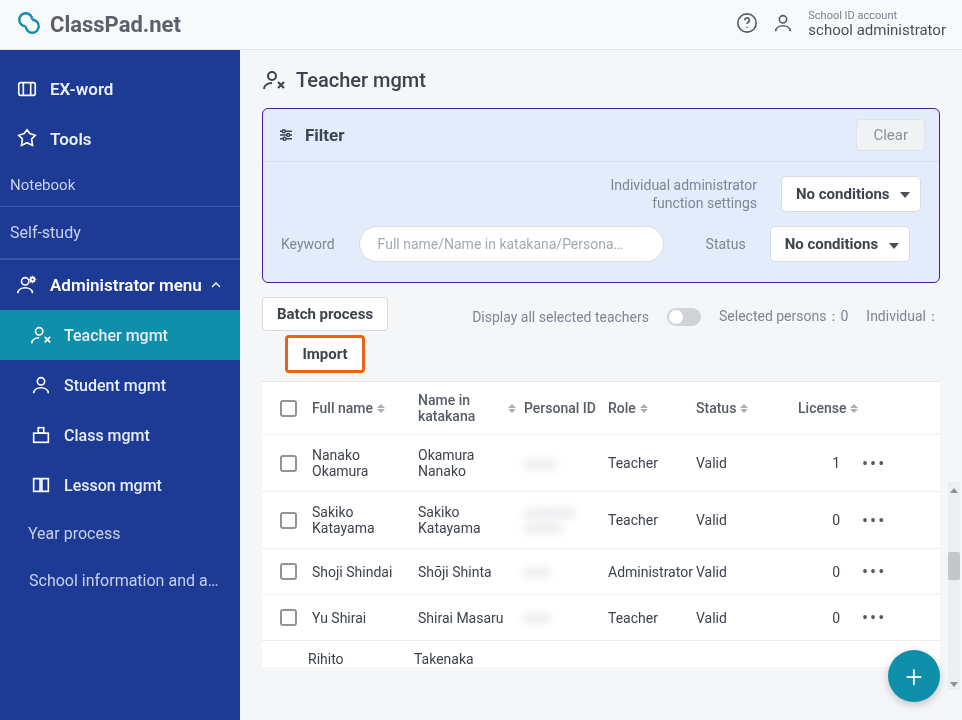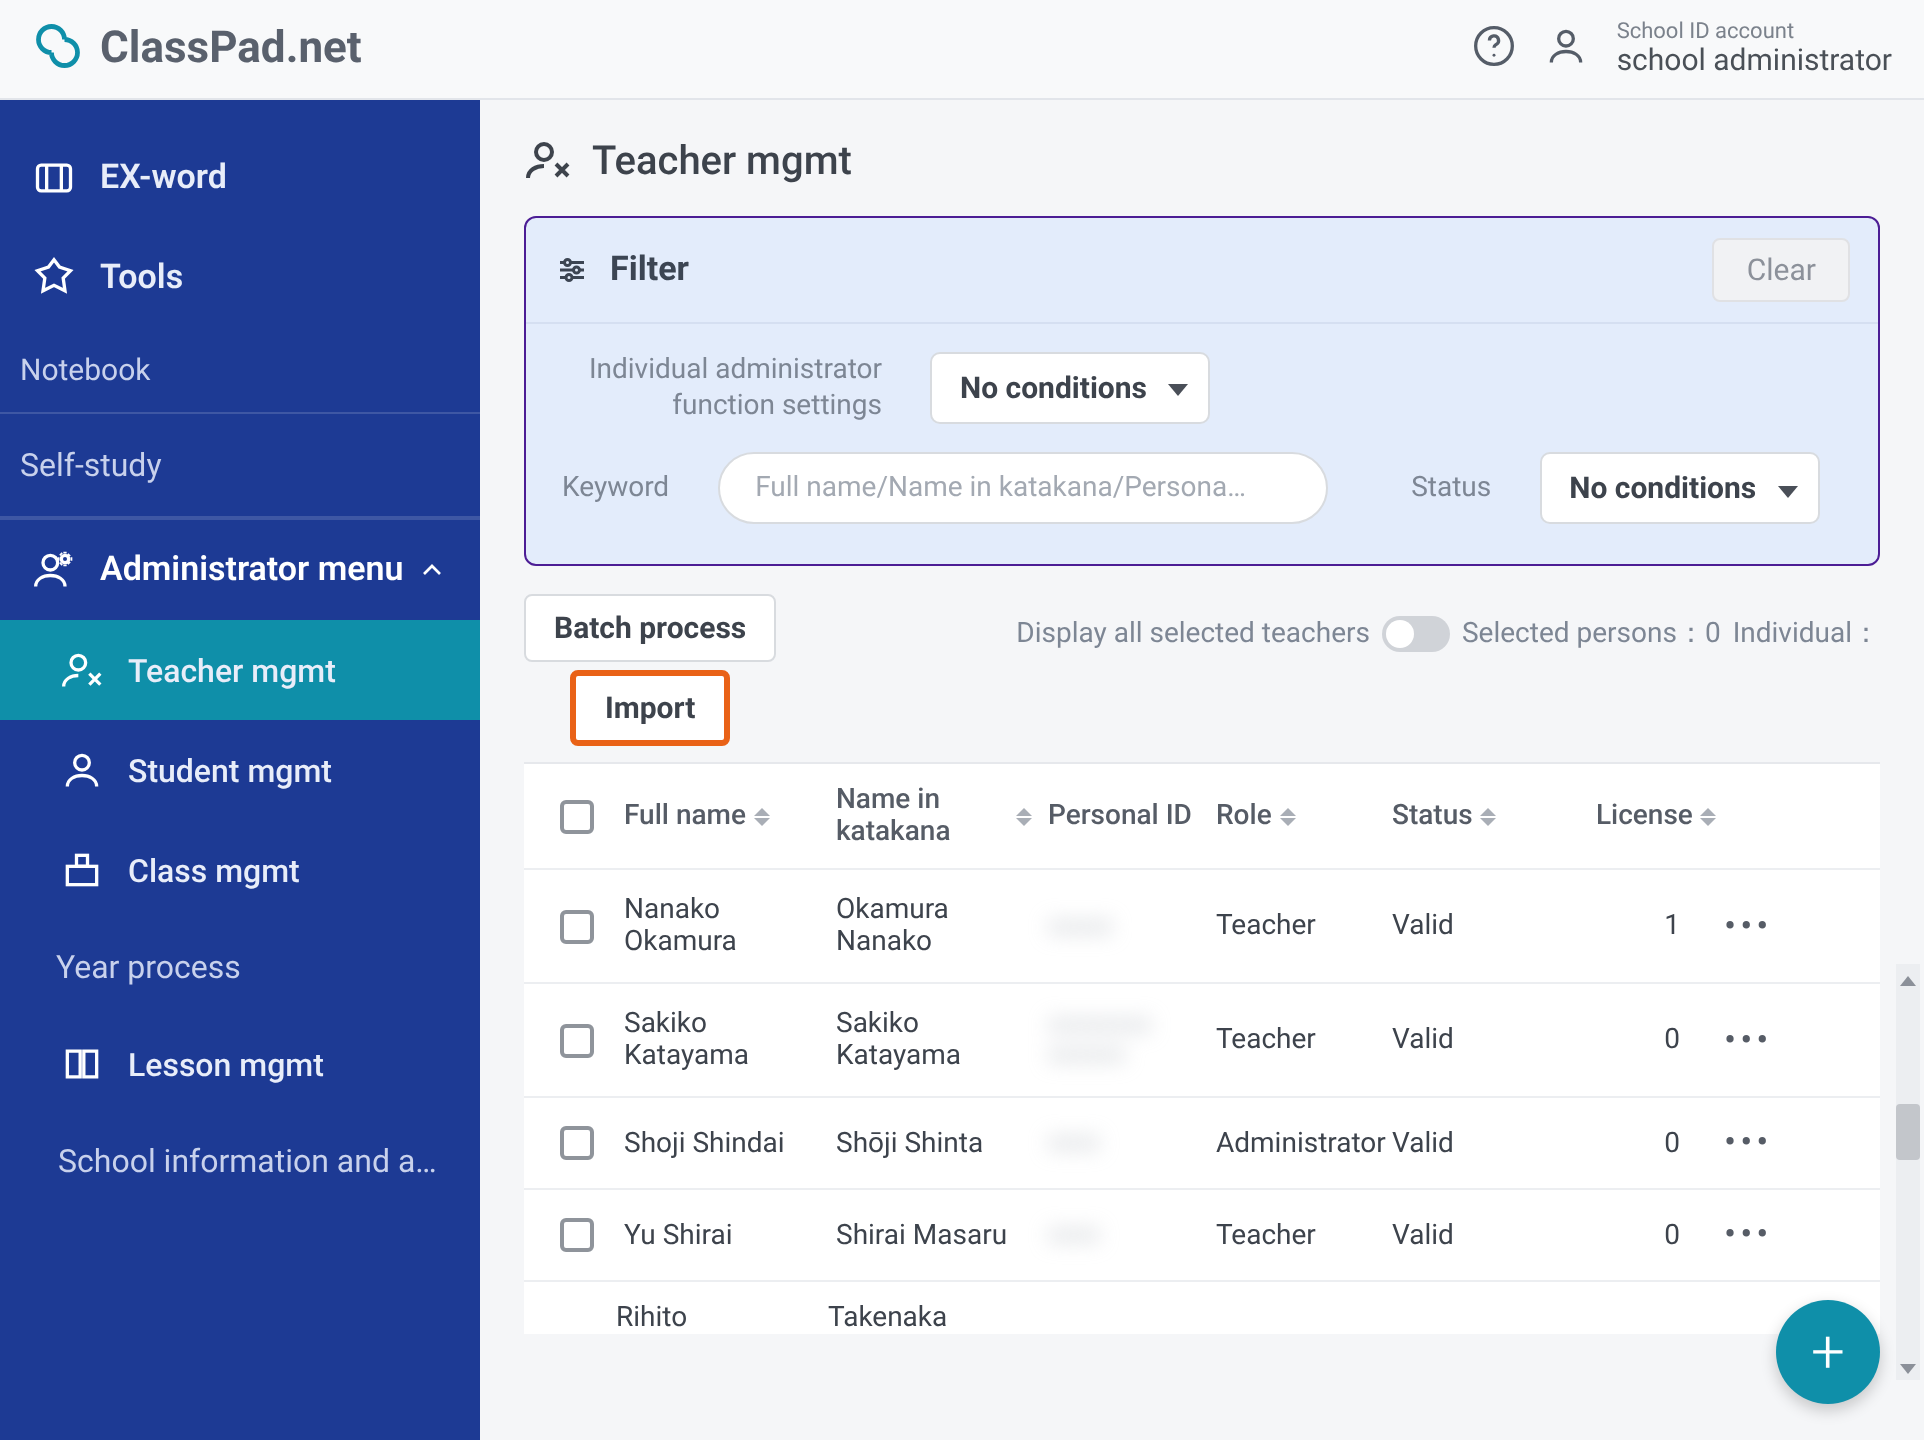--- a/index.html
+++ b/index.html
@@ -26,33 +26,33 @@
   .content { flex:1; padding:18px 22px 0 22px; overflow:hidden; position:relative; }
   .page-title-row { display:flex; align-items:center; gap:10px; margin-bottom:16px; }
   .page-title-row svg { width:24px; height:24px; stroke:#3d434c; fill:none; stroke-width:2; }
   .page-title { font-size:20px; color:#3d434c; font-weight:500; }
   .filter-panel { background:#e3ecfb; border:1px solid #4c1d95; border-radius:6px; padding:0; }
   .filter-head { display:flex; align-items:center; justify-content:space-between; padding:10px 14px; border-bottom:1px solid #d5dff1; }
   .filter-head-left { display:flex; align-items:center; gap:10px; font-size:17px; font-weight:700; color:#3c4553; }
   .filter-head-left svg { width:18px; height:18px; stroke:#3c4553; fill:none; stroke-width:2; }
   .clear-btn { background:#f1f2f4; border:1px solid #e0e1e4; color:#8c919a; padding:6px 16px; border-radius:4px; font-size:15px; cursor:pointer; }
   .filter-body { padding:14px 18px 20px; }
-  .filter-row { display:flex; align-items:center; justify-content:flex-start; gap:24px; margin-bottom:14px; }
+  .filter-row { display:flex; align-items:center; justify-content:flex-end; gap:24px; margin-bottom:14px; }
   .filter-row:last-child { margin-bottom:0; }
   .filter-label { color:#7d8694; font-size:14px; }
   .filter-label.multi { text-align:right; line-height:1.3; }
   .dropdown { background:#fff; border:1px solid #d8dbdf; border-radius:5px; padding:8px 30px 8px 14px; font-size:15px; font-weight:700; color:#3d434c; position:relative; min-width:140px; cursor:pointer; }
   .dropdown::after { content:''; position:absolute; right:10px; top:45%; border-left:5px solid transparent; border-right:5px solid transparent; border-top:6px solid #4a4f58; }
   .kw-input { background:#fff; border:1px solid #d8dbdf; border-radius:20px; padding:9px 18px; font-size:14px; width:305px; color:#555; }
   .kw-input::placeholder { color:#a3a9b2; }
   .toolbar { display:flex; align-items:center; gap:20px; margin-top:14px; flex-wrap:wrap; }
   .stacked-btns { display:flex; flex-direction:column; align-items:center; position:relative; }
   .plain-btn { background:#fff; border:1px solid #d8dbdf; border-radius:4px; padding:7px 14px; font-size:15px; font-weight:700; color:#3d434c; cursor:pointer; }
   .import-btn { margin-top:4px; border:3px solid #e96217; }
-  .toolbar-right { display:flex; align-items:center; gap:6px; margin-left:auto; margin-top:-36px; }
+  .toolbar-right { display:flex; align-items:center; gap:18px; margin-left:auto; margin-top:-36px; }
   .tb-text { font-size:14px; color:#7d8694; }
   .toggle { width:34px; height:18px; background:#d0d3d8; border-radius:10px; position:relative; cursor:pointer; }
   .toggle::after { content:''; position:absolute; width:14px; height:14px; background:#fff; border-radius:50%; top:2px; left:2px; }
   .table-wrap { margin-top:8px; background:#fff; border-top:1px solid #e6e8ec; }
   .thead-row, .tbody-row { display:grid; grid-template-columns: 46px 106px 106px 84px 88px 102px 64px 56px; align-items:center; font-size:14px; color:#3d434c; border-bottom:1px solid #eceef1; }
   .thead-row { padding:10px 0; font-weight:500; color:#565c66; font-size:14px; }
   .tbody-row { padding:12px 0; }
   .thead-row > div, .tbody-row > div { padding:0 4px; }
   .th-sort { display:flex; align-items:center; gap:4px; cursor:pointer; }
   .sort-icon { display:inline-flex; flex-direction:column; gap:1px; }
@@ -160,28 +160,28 @@
         </svg>
       <span>Student mgmt</span>
     </div>
     <div class="side-item sub">
       <svg viewBox="0 0 24 24" fill="none" stroke="white" stroke-width="1.8">
           <rect x="4" y="10" width="16" height="10"></rect>
           <rect x="9" y="4" width="6" height="6"></rect>
         </svg>
       <span>Class mgmt</span>
     </div>
+    <div class="side-item sub">
+      <svg viewBox="0 0 24 24" fill="none" stroke="white" stroke-width="1.8">
+          <path d="M4 5v14h7V5zM13 5v14h7V5z"></path>
+        </svg>
+      <span>Lesson mgmt</span>
+    </div>
     <div class="side-item minor" style="font-size:16px;padding:14px 28px;">
       <span>Year process</span>
-    </div>
-    <div class="side-item sub">
-      <svg viewBox="0 0 24 24" fill="none" stroke="white" stroke-width="1.8">
-          <path d="M4 5v14h7V5zM13 5v14h7V5z"></path>
-        </svg>
-      <span>Lesson mgmt</span>
     </div>
     <div class="side-item minor" style="font-size:16px;padding:14px 29px;white-space:nowrap;overflow:hidden;">
       <span>School information and a…</span>
     </div>
   </div>
 
   <div class="content">
     <div class="page-title-row">
       <svg viewBox="0 0 24 24">
           <circle cx="10" cy="8" r="4"></circle>

